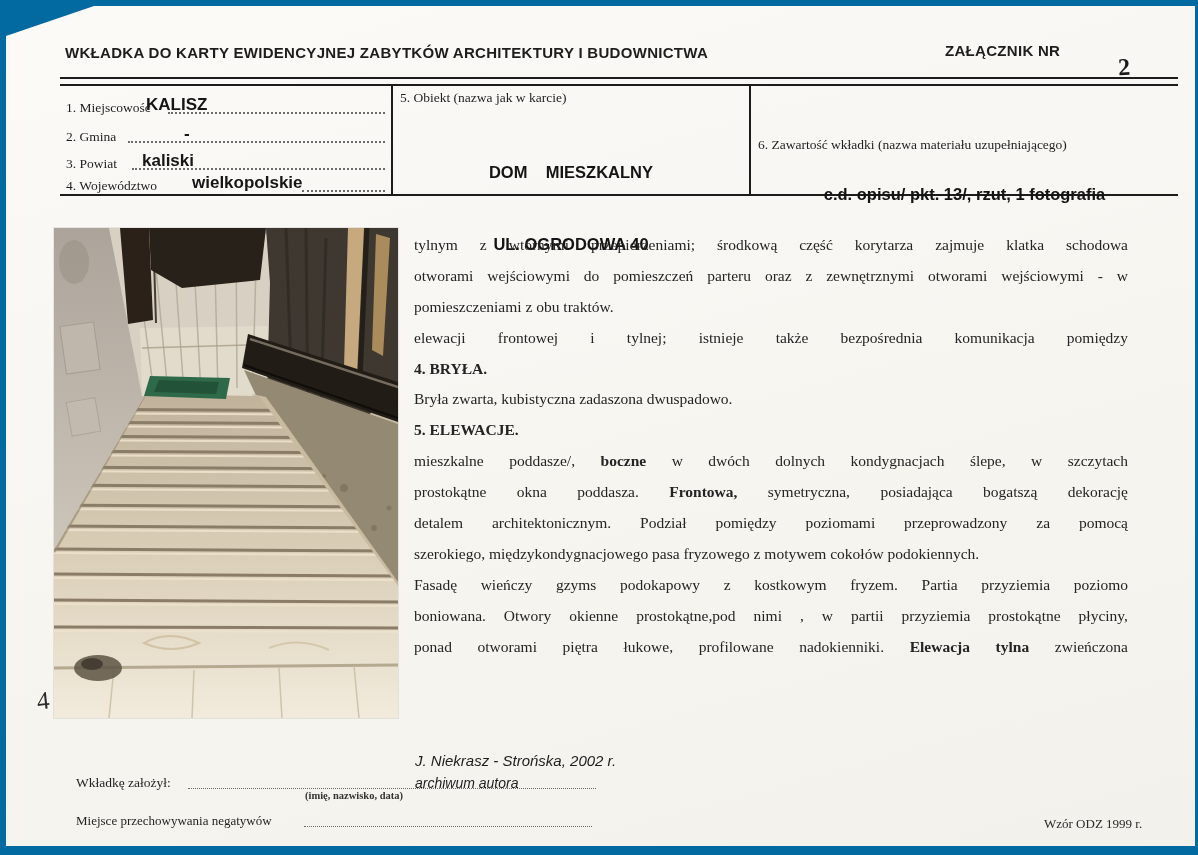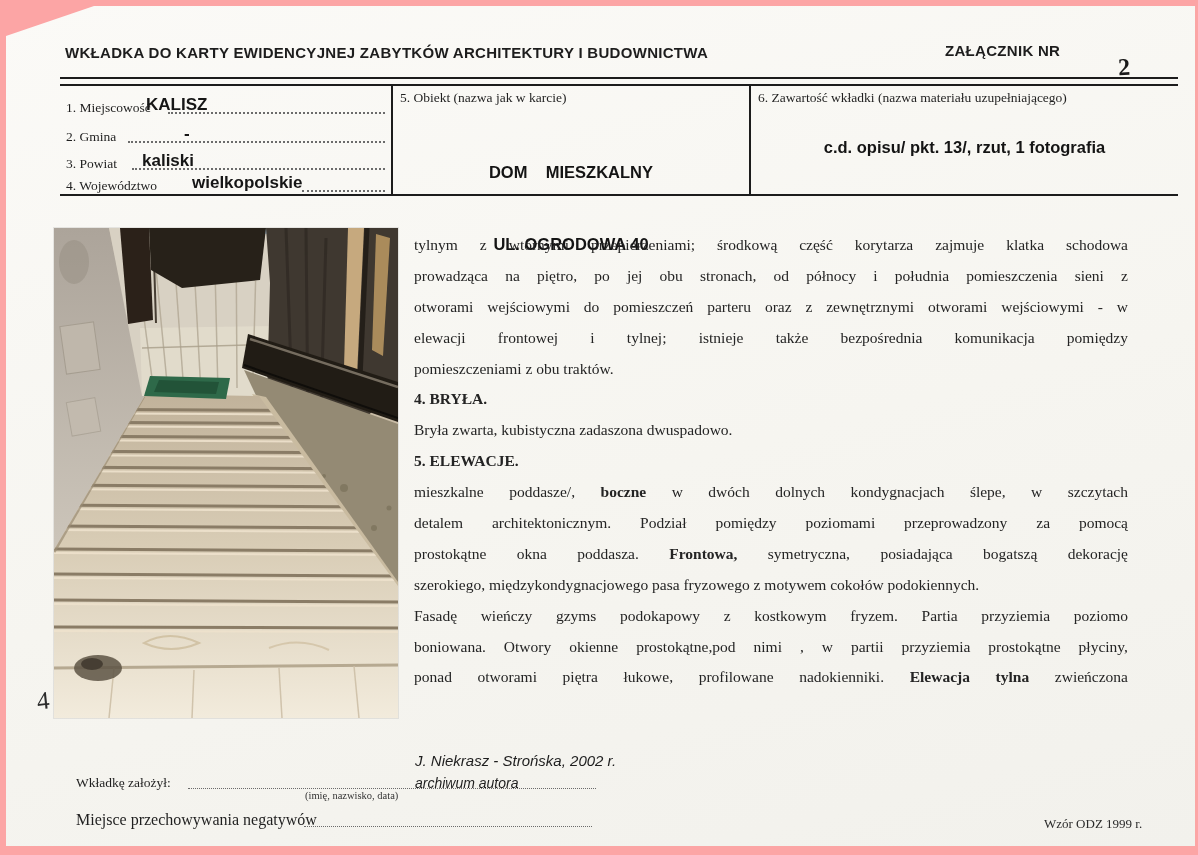--- a/index.html
+++ b/index.html
@@ -1,31 +1,31 @@
 <!DOCTYPE html>
 <html><head>
 <meta charset="utf-8">
 <style>
   * { margin:0; padding:0; box-sizing:border-box; }
   body { background:#0e0d0b; font-family:"Liberation Sans", sans-serif; }
-  .scan { position:relative; width:1198px; height:855px; background:#fca5a5; overflow:hidden; }
+  .scan { position:relative; width:1198px; height:855px; background:#0369a1; overflow:hidden; }
   .sheet {
     position:absolute; left:6px; top:6px; right:3px; bottom:9px;
     background:linear-gradient(165deg,#fbfaf7 0%,#f6f5f0 55%,#f2f1ec 100%);
     clip-path:polygon(88px 0, 100% 0, 100% 100%, 0 100%, 0 30px);
   }
   
   .title { position:absolute; left:59px; top:38px; font-size:15px; font-weight:bold; color:#1d1d1d; letter-spacing:.3px; }
   .attach-label { position:absolute; left:939px; top:36px; font-size:15px; font-weight:bold; color:#1d1d1d; letter-spacing:.3px; }
   .attach-num { position:absolute; left:1112px; top:48px; font-family:"Liberation Serif", serif; font-weight:bold; font-size:24px; color:#1a1a1a; transform:rotate(-3deg); }
   .toprule { position:absolute; left:54px; top:71px; width:1118px; border-top:2px solid #1c1c1c; }
   .htable { position:absolute; left:54px; top:78px; width:1118px; height:112px; border-top:2px solid #1c1c1c; border-bottom:2px solid #1c1c1c; display:flex; }
   .col1 { width:331px; position:relative; }
   .col2 { width:360px; border-left:2px solid #1c1c1c; border-right:2px solid #1c1c1c; position:relative; }
-  .col3 { flex:1; position:relative; }
+  .col3 { flex:1; position:relative;margin-top:47px; }
   .frow { position:absolute; left:6px; right:6px; height:24px; }
   .flabel { position:absolute; left:0; bottom:2px; font-family:"Liberation Serif", serif; font-size:13.5px; color:#1f1f1f; background:transparent; }
   .fdots { position:absolute; bottom:4px; right:0; border-bottom:2px dotted #6b6b6b; }
   .fval { position:absolute; bottom:3px; font-size:17px; font-weight:bold; color:#161616; }
   .cell-label { position:absolute; left:7px; top:4px; font-family:"Liberation Serif", serif; font-size:13.5px; color:#1f1f1f; }
   .obj-name { position:absolute; left:0; right:0; top:26px; text-align:center; font-size:16.5px; font-weight:bold; color:#141414; line-height:24px; white-space:pre; }
   .contents-val { position:absolute; left:0; right:0; top:52px; text-align:center; font-size:16.5px; font-weight:bold; color:#141414; }
   
   .photo { position:absolute; left:48px; top:222px; width:344px; height:490px; box-shadow:0 0 0 1px rgba(0,0,0,.08); }
   .photo svg { display:block; width:100%; height:100%; }
@@ -33,25 +33,25 @@
   
   .bodytext { position:absolute; left:408px; top:224px; width:714px;font-family:Liberation Serif, serif; }
   .text-line { height:30.9px; line-height:30.9px; font-size:15.5px; color:#242424; white-space:nowrap; text-align:left; }
   .text-line.just { white-space:normal; text-align:justify; text-align-last:justify; }
   .text-line .b { font-weight:bold; }
   
   .f-serif { font-family:"Liberation Serif", serif; color:#1f1f1f; }
   .founder-row { position:absolute; left:70px; top:765px; width:520px; height:20px; }
   .founder-row .lbl { position:absolute; left:0; bottom:0; font-size:13.5px; }
   .founder-row .dots { position:absolute; left:112px; right:0; bottom:2px; border-bottom:1.8px dotted #6b6b6b; }
-  .founder-hint { position:absolute; left:299px; top:784px; font-size:10.5px; color:#333; }
+  .founder-hint { position:absolute; left:299px; top:784px; font-size:10.5px; color:#333;font-weight:bold; }
   .note1 { position:absolute; left:409px; top:746px; font-size:15px; font-style:italic; color:#1e1e1e; }
   .note2 { position:absolute; left:409px; top:769px; font-size:14px; font-style:italic; color:#1e1e1e; }
   .neg-row { position:absolute; left:70px; top:803px; width:516px; height:20px; }
-  .neg-row .lbl { position:absolute; left:0; bottom:0; font-size:16px;font-family:Liberation Serif, serif; }
+  .neg-row .lbl { position:absolute; left:0; bottom:0; font-size:13px;font-family:Liberation Serif, serif; }
   .neg-row .dots { position:absolute; left:228px; right:0; bottom:2px; border-bottom:1.8px dotted #6b6b6b; }
   .model { position:absolute; left:1038px; top:810px; font-family:"Liberation Serif", serif; font-size:13px; color:#2a2a2a; }
 </style>
 </head>
 <body>
 
 <div class="scan">
   <div class="sheet">
 
     <div class="title">WKŁADKA DO KARTY EWIDENCYJNEJ ZABYTKÓW ARCHITEKTURY I BUDOWNICTWA</div>
@@ -214,30 +214,29 @@
 
         <polygon points="194,106 344,154 344,194 188,140" fill="#211c15"></polygon>
         <line x1="196" y1="111" x2="344" y2="159" stroke="#8a8172" stroke-width="2.5" opacity=".8"></line>
         <line x1="190" y1="137" x2="344" y2="190" stroke="#0f0d0a" stroke-width="2"></line>
       </svg>
     </div>
     <div class="photo-num">4</div>
 
     <div class="bodytext">
         <div class="text-line just"><span>tylnym z wtórnymi przepierzeniami; środkową część korytarza zajmuje klatka schodowa</span></div>
-        <div class="text-line just"><span>prowadząca na piętro, po jej obu stronach, od północy i południa pomieszczenia sieni z</span></div>
         <div class="text-line just"><span>otworami wejściowymi do pomieszczeń parteru oraz z zewnętrznymi otworami wejściowymi - w</span></div>
+        <div class="text-line"><span>pomieszczeniami z obu traktów.</span></div>
         <div class="text-line just"><span>elewacji frontowej i tylnej; istnieje także bezpośrednia komunikacja pomiędzy</span></div>
-        <div class="text-line"><span>pomieszczeniami z obu traktów.</span></div>
         <div class="text-line"><span class="b">4. BRYŁA.</span></div>
         <div class="text-line"><span>Bryła zwarta, kubistyczna zadaszona dwuspadowo.</span></div>
         <div class="text-line"><span class="b">5. ELEWACJE.</span></div>
         <div class="text-line just"><span>mieszkalne poddasze/, </span><span class="b">boczne</span><span> w dwóch dolnych kondygnacjach ślepe, w szczytach</span></div>
+        <div class="text-line just"><span>prostokątne okna poddasza. </span><span class="b">Frontowa,</span><span> symetryczna, posiadająca bogatszą dekorację</span></div>
         <div class="text-line just"><span>detalem architektonicznym. Podział pomiędzy poziomami przeprowadzony za pomocą</span></div>
-        <div class="text-line just"><span>prostokątne okna poddasza. </span><span class="b">Frontowa,</span><span> symetryczna, posiadająca bogatszą dekorację</span></div>
         <div class="text-line"><span>szerokiego, międzykondygnacjowego pasa fryzowego z motywem cokołów podokiennych.</span></div>
         <div class="text-line just"><span>Fasadę wieńczy gzyms podokapowy z kostkowym fryzem. Partia przyziemia poziomo</span></div>
         <div class="text-line just"><span>boniowana. Otwory okienne prostokątne,pod nimi , w partii przyziemia prostokątne płyciny,</span></div>
         <div class="text-line just"><span>ponad otworami piętra łukowe, profilowane nadokienniki. </span><span class="b">Elewacja tylna</span><span> zwieńczona</span></div>
       </div>
 
     <div class="founder-row">
       <span class="lbl f-serif">Wkładkę założył:</span>
       <span class="dots"></span>
     </div>

